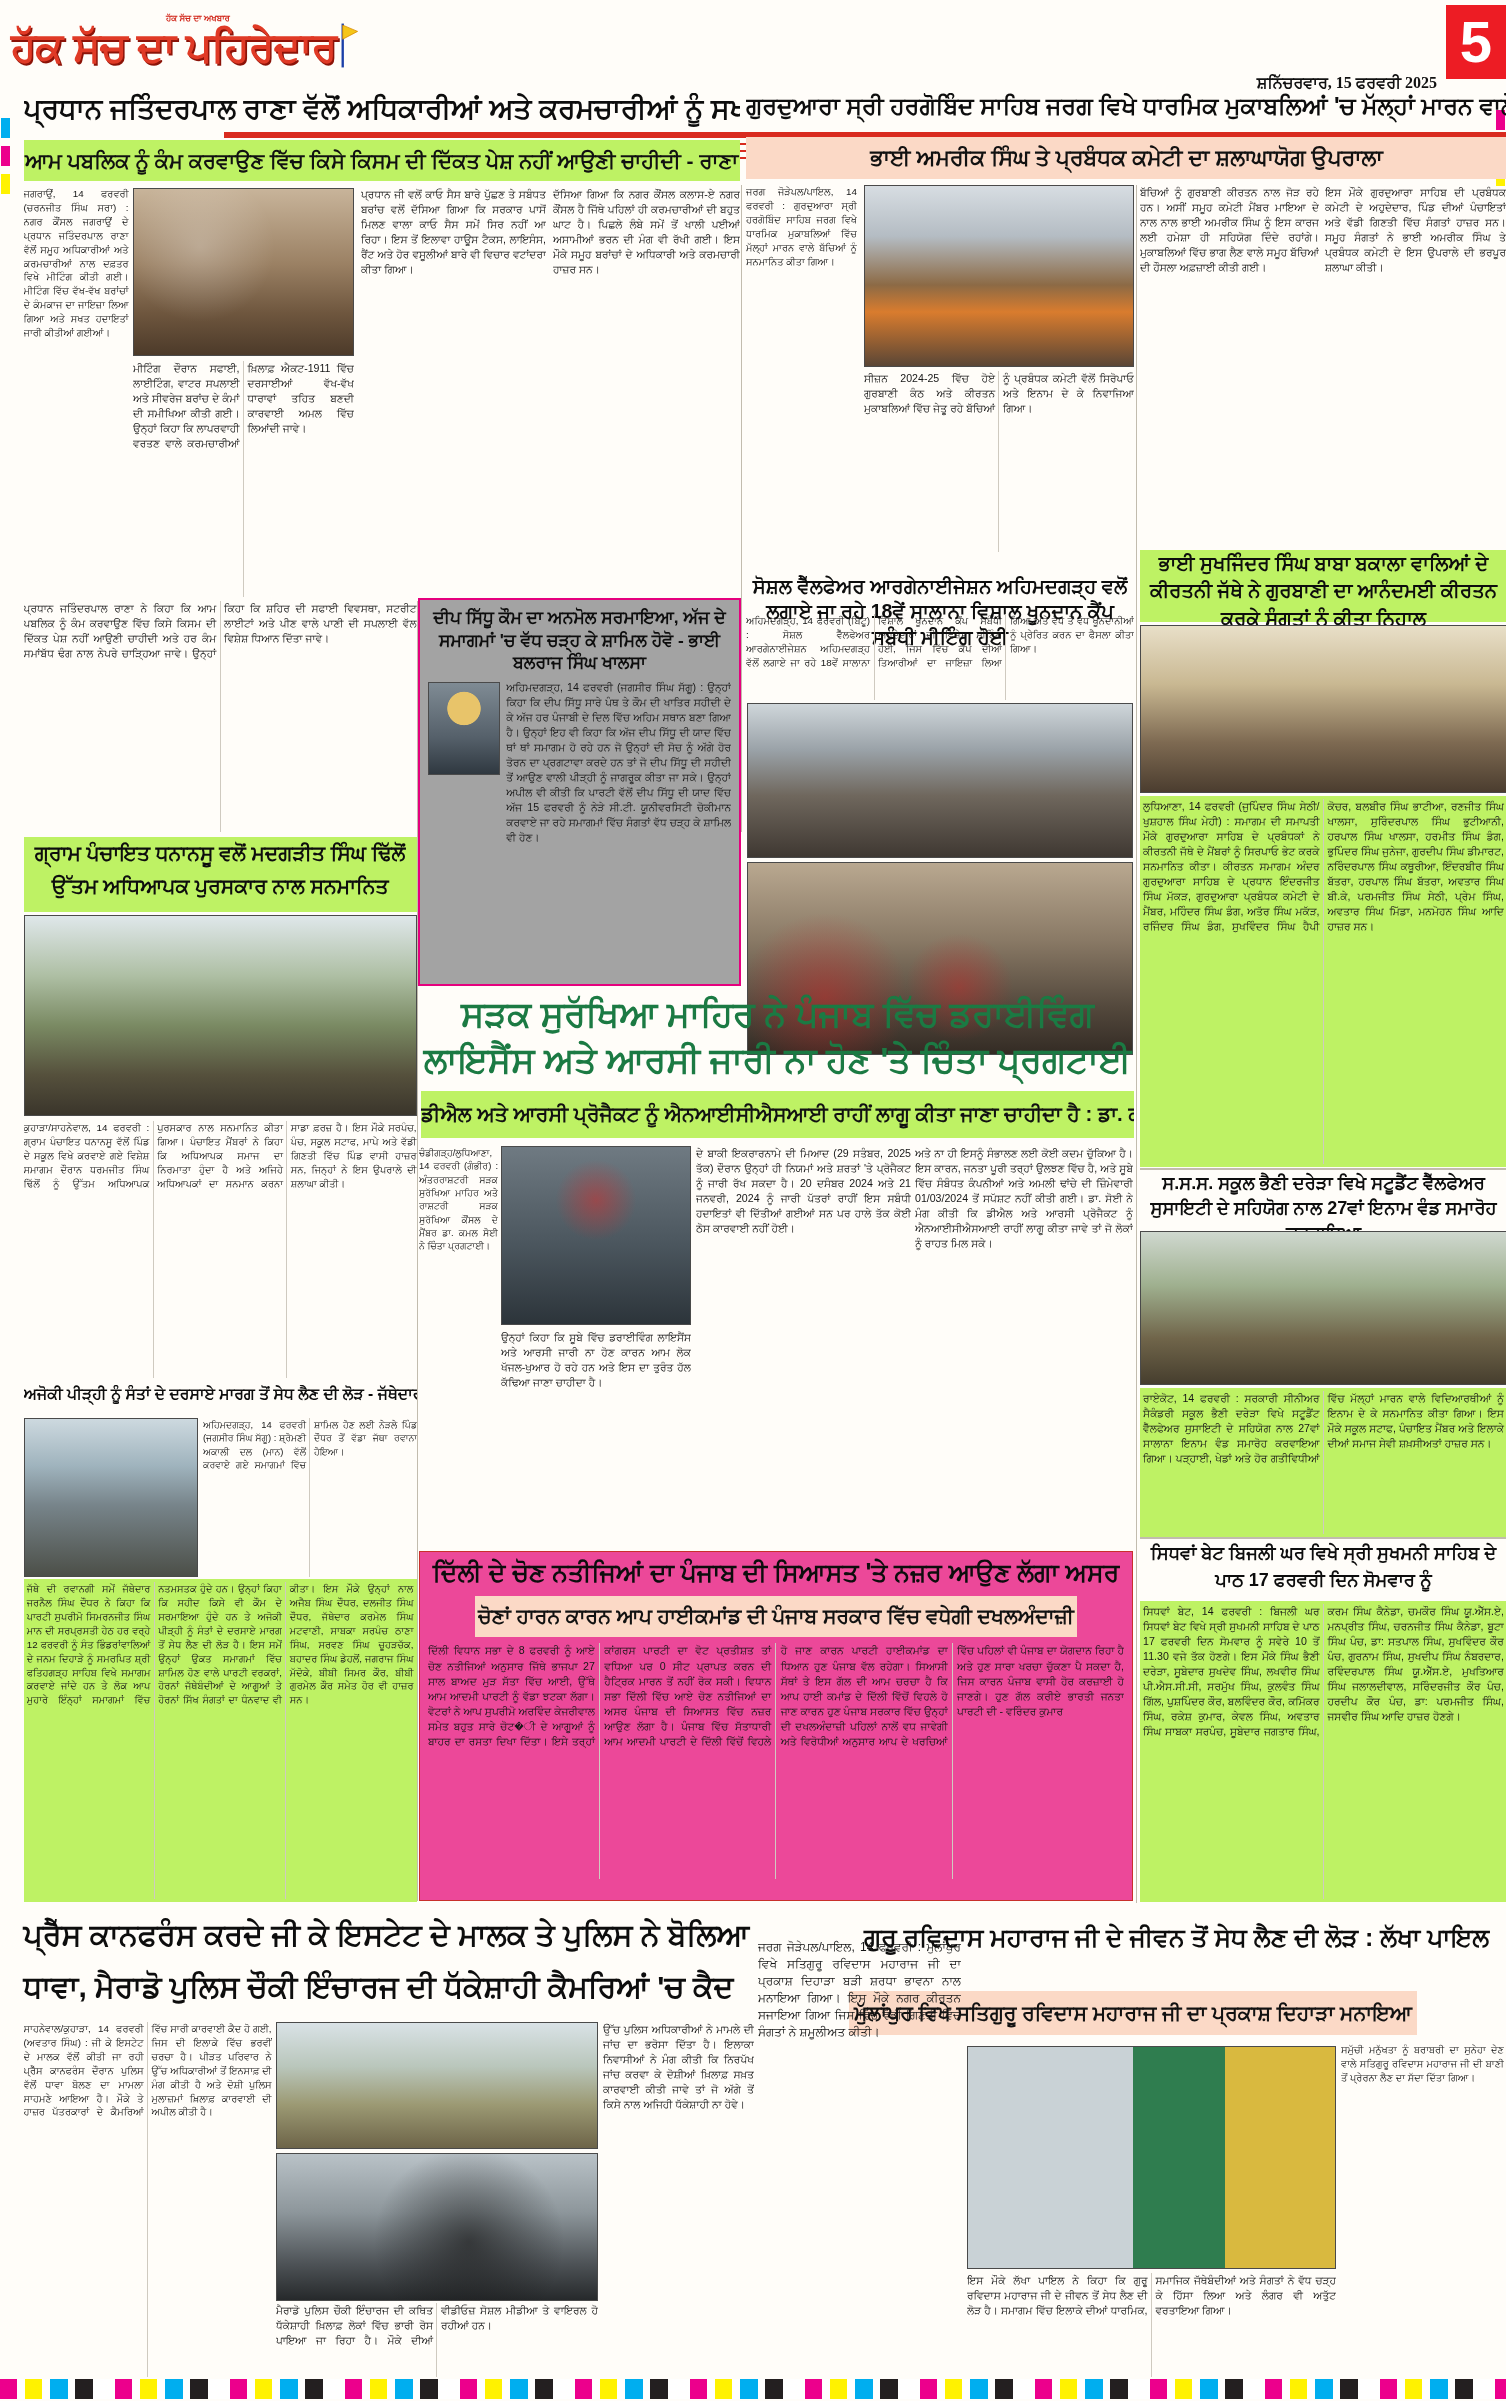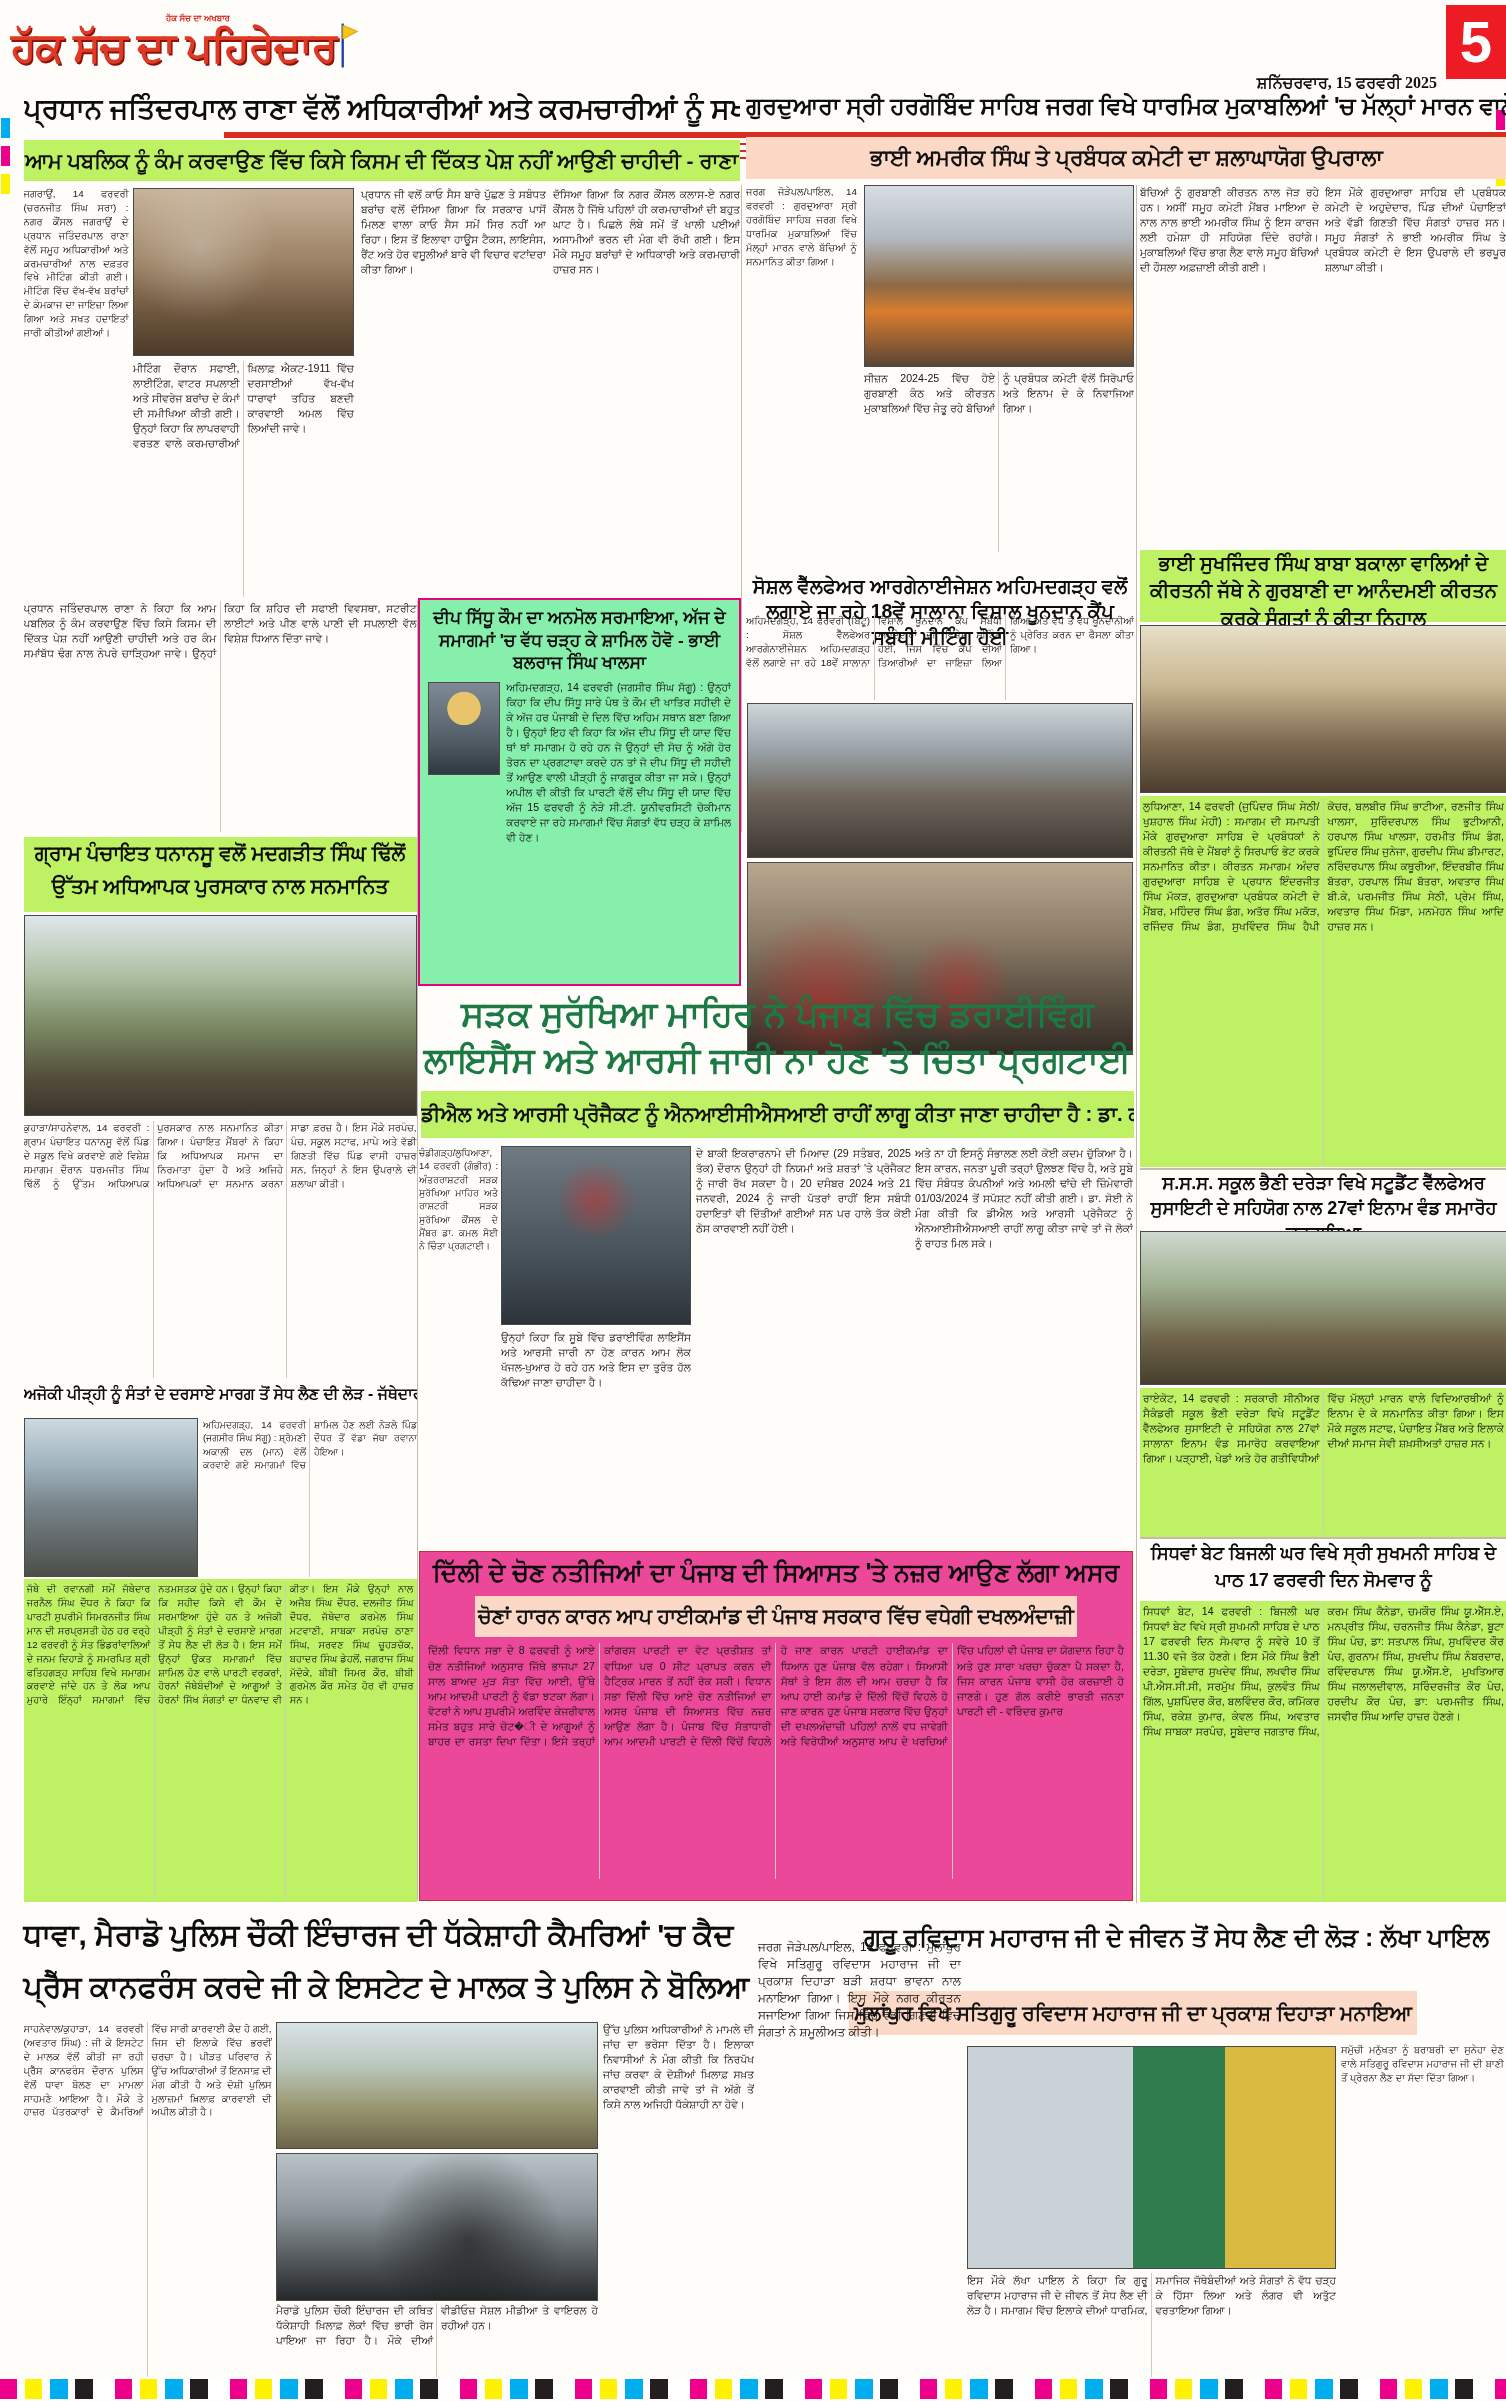--- a/index.html
+++ b/index.html
@@ -60,21 +60,21 @@
      linear-gradient(180deg,#6f7a82 0%,#4b565e 55%,#2c343a 100%);}
   .ph-field{background:
      linear-gradient(180deg,#d9e2e6 0%,#b9c6bb 35%,#9c9a74 65%,#6d6448 100%);}
   .ph-police{background:
      radial-gradient(circle at 60% 60%, rgba(20,20,20,.6), transparent 45%),
      linear-gradient(180deg,#b9c2c7 0%,#8d969b 40%,#4e5357 75%,#26292b 100%);}
   .ph-procession{background:
      linear-gradient(90deg,#c9d2d6 0 45%,#2f7d4f 45% 70%,#d9b93f 70% 100%),
      linear-gradient(180deg,rgba(255,255,255,.3),rgba(0,0,0,.35));}
   
-  .magenta-box{border:2.4px solid #e5007e;background:#86efac;box-sizing:border-box;padding:6.3px 7.9px;}
+  .magenta-box{border:2.4px solid #e5007e;background:#a3a3a3;box-sizing:border-box;padding:6.3px 7.9px;}
   .red-box{border:1.6px solid #c9302c;background:#ec4899;box-sizing:border-box;}
   
   .reg-strip{left:0;top:2379px;width:1506px;height:20.4px;background:
      repeating-linear-gradient(90deg,
        #ec008c 0 17.3px, #ffffff 17.3px 25px,
        #fff200 25px 42px, #ffffff 42px 50px,
        #00aeef 50px 68px, #ffffff 68px 75px,
        #231f20 75px 93px, #ffffff 93px 115px);}
   .flag-icon{display:inline-block;margin:0 1.6px;}
 </style>
@@ -163,22 +163,22 @@
   <div class="abs bodytxt" style="left:696px;top:1146px;width:215px;height:400px;">ਦੇ ਬਾਕੀ ਇਕਰਾਰਨਾਮੇ ਦੀ ਮਿਆਦ (29 ਸਤੰਬਰ, 2025 ਤੱਕ) ਦੌਰਾਨ ਉਨ੍ਹਾਂ ਹੀ ਨਿਯਮਾਂ ਅਤੇ ਸ਼ਰਤਾਂ 'ਤੇ ਪ੍ਰੋਜੈਕਟ ਨੂੰ ਜਾਰੀ ਰੱਖ ਸਕਦਾ ਹੈ। 20 ਦਸੰਬਰ 2024 ਅਤੇ 21 ਜਨਵਰੀ, 2024 ਨੂੰ ਜਾਰੀ ਪੱਤਰਾਂ ਰਾਹੀਂ ਇਸ ਸਬੰਧੀ ਹਦਾਇਤਾਂ ਵੀ ਦਿੱਤੀਆਂ ਗਈਆਂ ਸਨ ਪਰ ਹਾਲੇ ਤੱਕ ਕੋਈ ਠੋਸ ਕਾਰਵਾਈ ਨਹੀਂ ਹੋਈ।</div>
   <div class="abs bodytxt" style="left:915px;top:1146px;width:218px;height:400px;">ਅਤੇ ਨਾ ਹੀ ਇਸਨੂੰ ਸੰਭਾਲਣ ਲਈ ਕੋਈ ਕਦਮ ਚੁੱਕਿਆ ਹੈ। ਇਸ ਕਾਰਨ, ਜਨਤਾ ਪੂਰੀ ਤਰ੍ਹਾਂ ਉਲਝਣ ਵਿੱਚ ਹੈ, ਅਤੇ ਸੂਬੇ ਵਿੱਚ ਸੰਬੰਧਤ ਕੰਪਨੀਆਂ ਅਤੇ ਅਮਲੀ ਢਾਂਚੇ ਦੀ ਜ਼ਿੰਮੇਵਾਰੀ 01/03/2024 ਤੋਂ ਸਪੱਸ਼ਟ ਨਹੀਂ ਕੀਤੀ ਗਈ। ਡਾ. ਸੋਈ ਨੇ ਮੰਗ ਕੀਤੀ ਕਿ ਡੀਐਲ ਅਤੇ ਆਰਸੀ ਪ੍ਰੋਜੈਕਟ ਨੂੰ ਐਨਆਈਸੀਐਸਆਈ ਰਾਹੀਂ ਲਾਗੂ ਕੀਤਾ ਜਾਵੇ ਤਾਂ ਜੋ ਲੋਕਾਂ ਨੂੰ ਰਾਹਤ ਮਿਲ ਸਕੇ।</div>
 
   <div class="abs red-box" style="left:419px;top:1551px;width:714px;height:350px;">
     <div class="headline hl-nowrap" style="font-size:25px;text-align:center;margin-top:6.3px;">ਦਿੱਲੀ ਦੇ ਚੋਣ ਨਤੀਜਿਆਂ ਦਾ ਪੰਜਾਬ ਦੀ ਸਿਆਸਤ 'ਤੇ ਨਜ਼ਰ ਆਉਣ ਲੱਗਾ ਅਸਰ</div>
     <div class="subhead pink hl-nowrap" style="font-size:20.4px;line-height:41px;height:41px;margin:7.9px 55px 6.3px 55px;">ਚੋਣਾਂ ਹਾਰਨ ਕਾਰਨ ਆਪ ਹਾਈਕਮਾਂਡ ਦੀ ਪੰਜਾਬ ਸਰਕਾਰ ਵਿੱਚ ਵਧੇਗੀ ਦਖਲਅੰਦਾਜ਼ੀ</div>
     <div class="bodytxt cols4" style="margin:0 7.9px;height:236px;">ਦਿੱਲੀ ਵਿਧਾਨ ਸਭਾ ਦੇ 8 ਫਰਵਰੀ ਨੂੰ ਆਏ ਚੋਣ ਨਤੀਜਿਆਂ ਅਨੁਸਾਰ ਜਿੱਥੇ ਭਾਜਪਾ 27 ਸਾਲ ਬਾਅਦ ਮੁੜ ਸੱਤਾ ਵਿੱਚ ਆਈ, ਉੱਥੇ ਆਮ ਆਦਮੀ ਪਾਰਟੀ ਨੂੰ ਵੱਡਾ ਝਟਕਾ ਲੱਗਾ। ਵੋਟਰਾਂ ਨੇ ਆਪ ਸੁਪਰੀਮੋ ਅਰਵਿੰਦ ਕੇਜਰੀਵਾਲ ਸਮੇਤ ਬਹੁਤ ਸਾਰੇ ਚੋਟ�ੀ ਦੇ ਆਗੂਆਂ ਨੂੰ ਬਾਹਰ ਦਾ ਰਸਤਾ ਦਿਖਾ ਦਿੱਤਾ। ਇਸੇ ਤਰ੍ਹਾਂ ਕਾਂਗਰਸ ਪਾਰਟੀ ਦਾ ਵੋਟ ਪ੍ਰਤੀਸ਼ਤ ਤਾਂ ਵਧਿਆ ਪਰ 0 ਸੀਟ ਪ੍ਰਾਪਤ ਕਰਨ ਦੀ ਹੈਟ੍ਰਿਕ ਮਾਰਨ ਤੋਂ ਨਹੀਂ ਰੋਕ ਸਕੀ। ਵਿਧਾਨ ਸਭਾ ਦਿੱਲੀ ਵਿੱਚ ਆਏ ਚੋਣ ਨਤੀਜਿਆਂ ਦਾ ਅਸਰ ਪੰਜਾਬ ਦੀ ਸਿਆਸਤ ਵਿੱਚ ਨਜ਼ਰ ਆਉਣ ਲੱਗਾ ਹੈ। ਪੰਜਾਬ ਵਿੱਚ ਸੱਤਾਧਾਰੀ ਆਮ ਆਦਮੀ ਪਾਰਟੀ ਦੇ ਦਿੱਲੀ ਵਿੱਚੋਂ ਵਿਹਲੇ ਹੋ ਜਾਣ ਕਾਰਨ ਪਾਰਟੀ ਹਾਈਕਮਾਂਡ ਦਾ ਧਿਆਨ ਹੁਣ ਪੰਜਾਬ ਵੱਲ ਰਹੇਗਾ। ਸਿਆਸੀ ਸੱਥਾਂ ਤੇ ਇਸ ਗੱਲ ਦੀ ਆਮ ਚਰਚਾ ਹੈ ਕਿ ਆਪ ਹਾਈ ਕਮਾਂਡ ਦੇ ਦਿੱਲੀ ਵਿੱਚੋਂ ਵਿਹਲੇ ਹੋ ਜਾਣ ਕਾਰਨ ਹੁਣ ਪੰਜਾਬ ਸਰਕਾਰ ਵਿੱਚ ਉਨ੍ਹਾਂ ਦੀ ਦਖਲਅੰਦਾਜ਼ੀ ਪਹਿਲਾਂ ਨਾਲੋਂ ਵਧ ਜਾਵੇਗੀ ਅਤੇ ਵਿਰੋਧੀਆਂ ਅਨੁਸਾਰ ਆਪ ਦੇ ਖਰਚਿਆਂ ਵਿੱਚ ਪਹਿਲਾਂ ਵੀ ਪੰਜਾਬ ਦਾ ਯੋਗਦਾਨ ਰਿਹਾ ਹੈ ਅਤੇ ਹੁਣ ਸਾਰਾ ਖਰਚਾ ਚੁੱਕਣਾ ਪੈ ਸਕਦਾ ਹੈ, ਜਿਸ ਕਾਰਨ ਪੰਜਾਬ ਵਾਸੀ ਹੋਰ ਕਰਜ਼ਾਈ ਹੋ ਜਾਣਗੇ। ਹੁਣ ਗੱਲ ਕਰੀਏ ਭਾਰਤੀ ਜਨਤਾ ਪਾਰਟੀ ਦੀ - ਵਰਿੰਦਰ ਕੁਮਾਰ</div>
   </div>
 
   <div class="abs headline" style="left:23.6px;top:1909px;width:729px;height:107px;font-size:30px;line-height:52px;">
+    <div>ਪ੍ਰੈੱਸ ਕਾਨਫਰੰਸ ਕਰਦੇ ਜੀ ਕੇ ਇਸਟੇਟ ਦੇ ਮਾਲਕ ਤੇ ਪੁਲਿਸ ਨੇ ਬੋਲਿਆ</div>
     <div>ਧਾਵਾ, ਮੈਰਾਡੋ ਪੁਲਿਸ ਚੌਕੀ ਇੰਚਾਰਜ ਦੀ ਧੱਕੇਸ਼ਾਹੀ ਕੈਮਰਿਆਂ 'ਚ ਕੈਦ</div>
-    <div>ਪ੍ਰੈੱਸ ਕਾਨਫਰੰਸ ਕਰਦੇ ਜੀ ਕੇ ਇਸਟੇਟ ਦੇ ਮਾਲਕ ਤੇ ਪੁਲਿਸ ਨੇ ਬੋਲਿਆ</div>
   </div>
   <div class="abs bodytxt cols2" style="left:23.6px;top:2022px;width:248px;height:355px;font-size:9.8px;">ਸਾਹਨੇਵਾਲ/ਕੁਹਾੜਾ, 14 ਫਰਵਰੀ (ਅਵਤਾਰ ਸਿੰਘ) : ਜੀ ਕੇ ਇਸਟੇਟ ਦੇ ਮਾਲਕ ਵੱਲੋਂ ਕੀਤੀ ਜਾ ਰਹੀ ਪ੍ਰੈੱਸ ਕਾਨਫਰੰਸ ਦੌਰਾਨ ਪੁਲਿਸ ਵੱਲੋਂ ਧਾਵਾ ਬੋਲਣ ਦਾ ਮਾਮਲਾ ਸਾਹਮਣੇ ਆਇਆ ਹੈ। ਮੌਕੇ ਤੇ ਹਾਜ਼ਰ ਪੱਤਰਕਾਰਾਂ ਦੇ ਕੈਮਰਿਆਂ ਵਿੱਚ ਸਾਰੀ ਕਾਰਵਾਈ ਕੈਦ ਹੋ ਗਈ, ਜਿਸ ਦੀ ਇਲਾਕੇ ਵਿੱਚ ਭਰਵੀਂ ਚਰਚਾ ਹੈ। ਪੀੜਤ ਪਰਿਵਾਰ ਨੇ ਉੱਚ ਅਧਿਕਾਰੀਆਂ ਤੋਂ ਇਨਸਾਫ਼ ਦੀ ਮੰਗ ਕੀਤੀ ਹੈ ਅਤੇ ਦੋਸ਼ੀ ਪੁਲਿਸ ਮੁਲਾਜ਼ਮਾਂ ਖ਼ਿਲਾਫ਼ ਕਾਰਵਾਈ ਦੀ ਅਪੀਲ ਕੀਤੀ ਹੈ।</div>
   <div class="abs photo ph-field" style="left:276px;top:2022px;width:322px;height:127px;"></div>
   <div class="abs photo ph-police" style="left:276px;top:2153px;width:322px;height:148px;"></div>
   <div class="abs bodytxt cols2" style="left:276px;top:2303px;width:322px;height:74px;">ਮੈਰਾਡੋ ਪੁਲਿਸ ਚੌਕੀ ਇੰਚਾਰਜ ਦੀ ਕਥਿਤ ਧੱਕੇਸ਼ਾਹੀ ਖ਼ਿਲਾਫ਼ ਲੋਕਾਂ ਵਿੱਚ ਭਾਰੀ ਰੋਸ ਪਾਇਆ ਜਾ ਰਿਹਾ ਹੈ। ਮੌਕੇ ਦੀਆਂ ਵੀਡੀਓਜ਼ ਸੋਸ਼ਲ ਮੀਡੀਆ ਤੇ ਵਾਇਰਲ ਹੋ ਰਹੀਆਂ ਹਨ।</div>
   <div class="abs bodytxt" style="left:603px;top:2022px;width:151px;height:355px;">ਉੱਚ ਪੁਲਿਸ ਅਧਿਕਾਰੀਆਂ ਨੇ ਮਾਮਲੇ ਦੀ ਜਾਂਚ ਦਾ ਭਰੋਸਾ ਦਿੱਤਾ ਹੈ। ਇਲਾਕਾ ਨਿਵਾਸੀਆਂ ਨੇ ਮੰਗ ਕੀਤੀ ਕਿ ਨਿਰਪੱਖ ਜਾਂਚ ਕਰਵਾ ਕੇ ਦੋਸ਼ੀਆਂ ਖ਼ਿਲਾਫ਼ ਸਖ਼ਤ ਕਾਰਵਾਈ ਕੀਤੀ ਜਾਵੇ ਤਾਂ ਜੋ ਅੱਗੇ ਤੋਂ ਕਿਸੇ ਨਾਲ ਅਜਿਹੀ ਧੱਕੇਸ਼ਾਹੀ ਨਾ ਹੋਵੇ।</div>
 
   <div class="abs headline hl-nowrap" style="left:849px;top:1923px;width:655px;height:42px;font-size:25px;text-align:center;">ਗੁਰੂ ਰਵਿਦਾਸ ਮਹਾਰਾਜ ਜੀ ਦੇ ਜੀਵਨ ਤੋਂ ਸੇਧ ਲੈਣ ਦੀ ਲੋੜ : ਲੱਖਾ ਪਾਇਲ</div>
   <div class="abs subhead pink hl-nowrap" style="left:849px;top:1991px;width:568px;height:44px;font-size:20.4px;line-height:44px;">ਮੁੱਲਾਂਪੁਰ ਵਿਖੇ ਸਤਿਗੁਰੂ ਰਵਿਦਾਸ ਮਹਾਰਾਜ ਜੀ ਦਾ ਪ੍ਰਕਾਸ਼ ਦਿਹਾੜਾ ਮਨਾਇਆ</div>
   <div class="abs bodytxt" style="left:758px;top:1939px;width:203px;height:334px;font-size:12px;">ਜਰਗ ਜੋੜੇਪਲ/ਪਾਇਲ, 14 ਫਰਵਰੀ : ਮੁੱਲਾਂਪੁਰ ਵਿਖੇ ਸਤਿਗੁਰੂ ਰਵਿਦਾਸ ਮਹਾਰਾਜ ਜੀ ਦਾ ਪ੍ਰਕਾਸ਼ ਦਿਹਾੜਾ ਬੜੀ ਸ਼ਰਧਾ ਭਾਵਨਾ ਨਾਲ ਮਨਾਇਆ ਗਿਆ। ਇਸ ਮੌਕੇ ਨਗਰ ਕੀਰਤਨ ਸਜਾਇਆ ਗਿਆ ਜਿਸ ਵਿੱਚ ਵੱਡੀ ਗਿਣਤੀ ਵਿੱਚ ਸੰਗਤਾਂ ਨੇ ਸ਼ਮੂਲੀਅਤ ਕੀਤੀ।</div>

